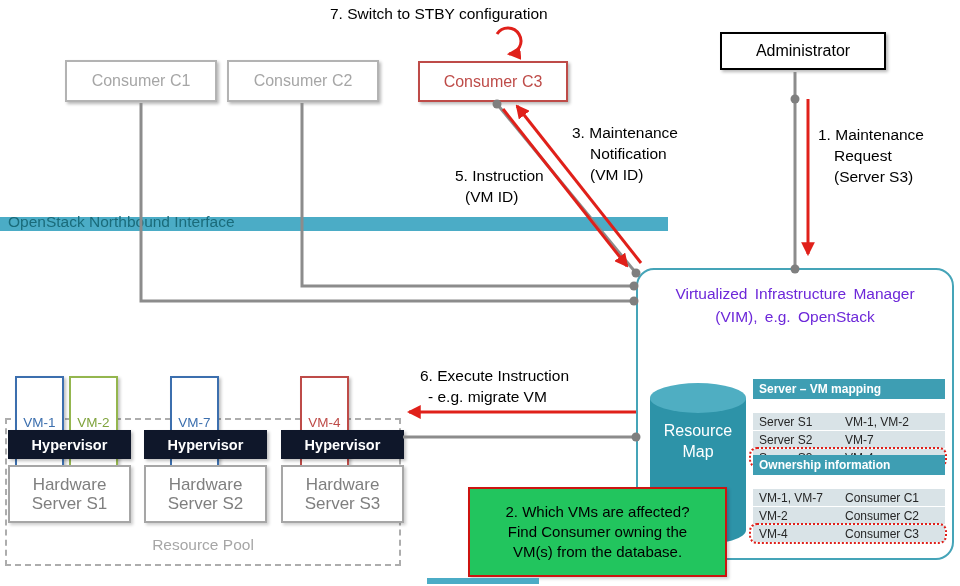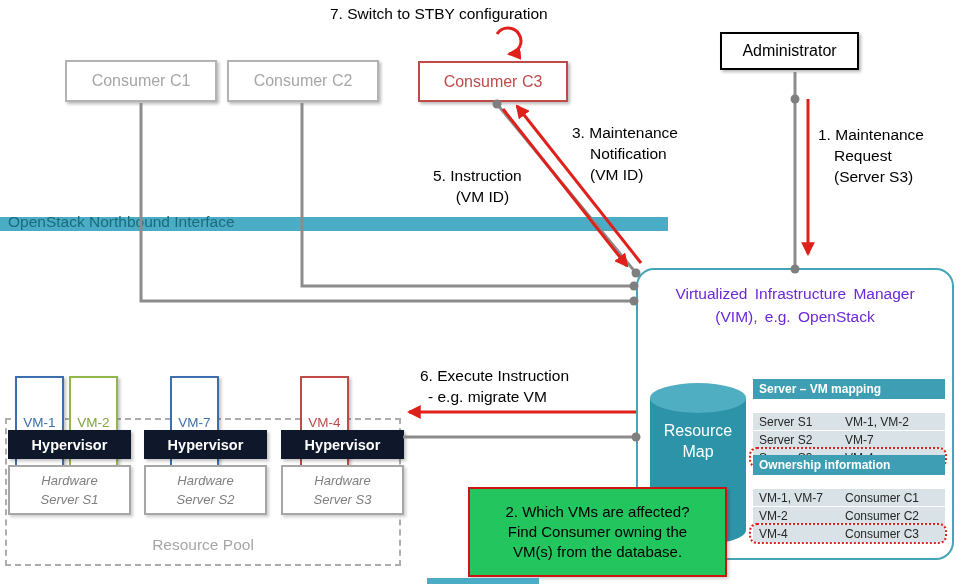--- a/index.html
+++ b/index.html
@@ -5,21 +5,21 @@
   * { margin:0; padding:0; box-sizing:border-box; }
   body { font-family:"Liberation Sans", sans-serif; background:#fff; }
   .stage { position:relative; width:960px; height:586px; background:#fff; overflow:hidden; }
   .abs { position:absolute; }
   .overlay { left:0; top:0; pointer-events:none; }
 
   .consumer { width:152px; height:42px; background:#fff; border:2px solid #B3B3B3; color:#A6A6A6;
               font-size:16px; display:flex; align-items:center; justify-content:center;
               box-shadow:2px 2px 3px rgba(0,0,0,.28); }
   .consumer.c3 { border-color:#BE4B48; color:#BE4B48; }
-  .admin { width:139px; height:38px; background:#fff; border:2.5px solid #000; color:#000;
+  .admin { width:166px; height:38px; background:#fff; border:2.5px solid #000; color:#000;
            font-size:16px; display:flex; align-items:center; justify-content:center;
            box-shadow:2px 2px 3px rgba(0,0,0,.28); }
 
   .note { font-size:15.5px; color:#000; line-height:21px; }
   .note .ind8  { padding-left:8px; }
   .note .ind10 { padding-left:10px; }
   .note .ind16 { padding-left:16px; }
   .note .ind18 { padding-left:18px; }
 
   .nb-bar { left:0; top:217px; width:668px; height:14px; background:#4BACC6; }
@@ -50,23 +50,23 @@
   .vmbox { top:335px; width:49px; height:92px; background:#fff; border:2.5px solid;
            display:flex; align-items:center; justify-content:center; font-size:13.5px;
            box-shadow:2px 2px 3px rgba(0,0,0,.25);margin-top:41px; }
   .vm-blue  { border-color:#3C6FAE; color:#3C6FAE; }
   .vm-green { border-color:#94B64E; color:#7FA33C; }
   .vm-red   { border-color:#BE4B48; color:#BE4B48; }
 
   .hyp { top:430px; width:123px; height:29px; background:#0f172a; color:#fff;
          display:flex; align-items:center; justify-content:center; font-size:14.5px; font-weight:700;
          box-shadow:2px 2px 3px rgba(0,0,0,.25); }
-  .hw { top:465px; width:123px; height:50px; background:#fff; border:2px solid #A6A6A6; color:#7F7F7F;
+  .hw { top:465px; width:123px; height:58px; background:#fff; border:2px solid #A6A6A6; color:#7F7F7F;
         display:flex; flex-direction:column; align-items:center; justify-content:center;
-        font-size:13px; line-height:19px; box-shadow:2px 2px 3px rgba(0,0,0,.2);font-style:italic; }
+        font-size:17px; line-height:19px; box-shadow:2px 2px 3px rgba(0,0,0,.2); }
 
   .callout { left:468px; top:487px; width:259px; height:90px; border:2.5px solid #CC1410; background:#22c55e;
              display:flex; flex-direction:column; justify-content:center; align-items:center;
              font-size:15px; line-height:20px; color:#000; box-shadow:2px 2px 3px rgba(0,0,0,.18); }
 
   .bottom-line { left:427px; top:578px; width:112px; height:6px; background:#4BACC6; }
 </style>
 </head>
 <body>
 
@@ -206,21 +206,21 @@
     <div class="ind18">Notification</div>
     <div class="ind18">(VM ID)</div>
   </div>
 
   <div class="abs note" style="left:818px; top:124px;">
     <div>1. Maintenance</div>
     <div class="ind16">Request</div>
     <div class="ind16">(Server S3)</div>
   </div>
 
-  <div class="abs note" style="left:433px; top:165px;text-align:center;">
+  <div class="abs note" style="left:455px; top:165px;">
     <div>5. Instruction</div>
     <div class="ind10">(VM ID)</div>
   </div>
 
   <div class="abs note" style="left:420px; top:365px;">
     <div>6. Execute Instruction</div>
     <div class="ind8">- e.g. migrate VM</div>
   </div>
 
   <div class="abs callout">

